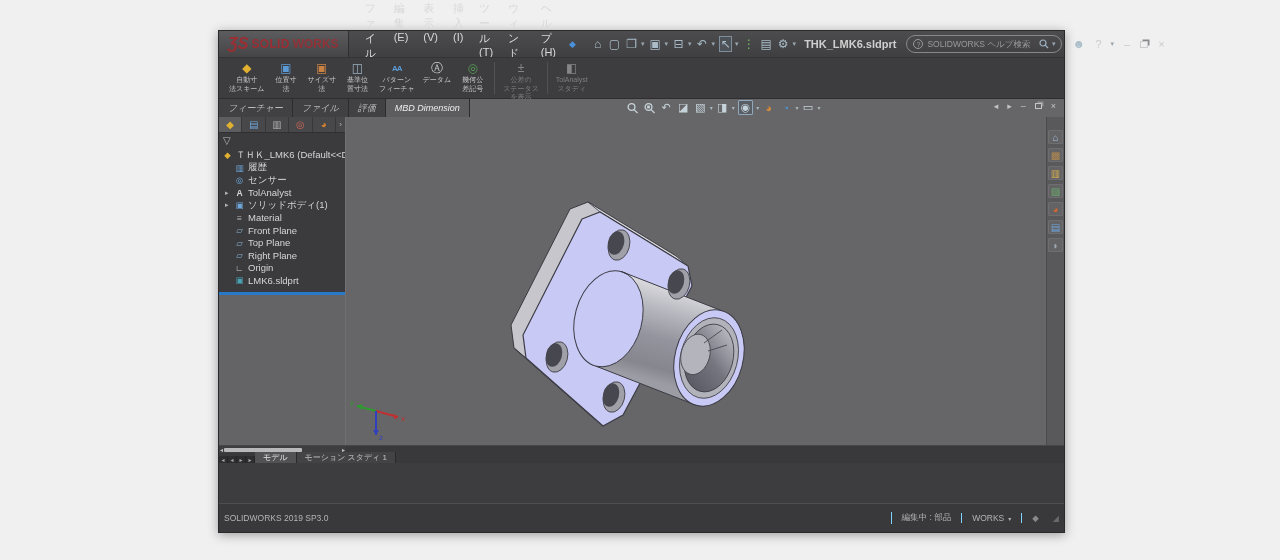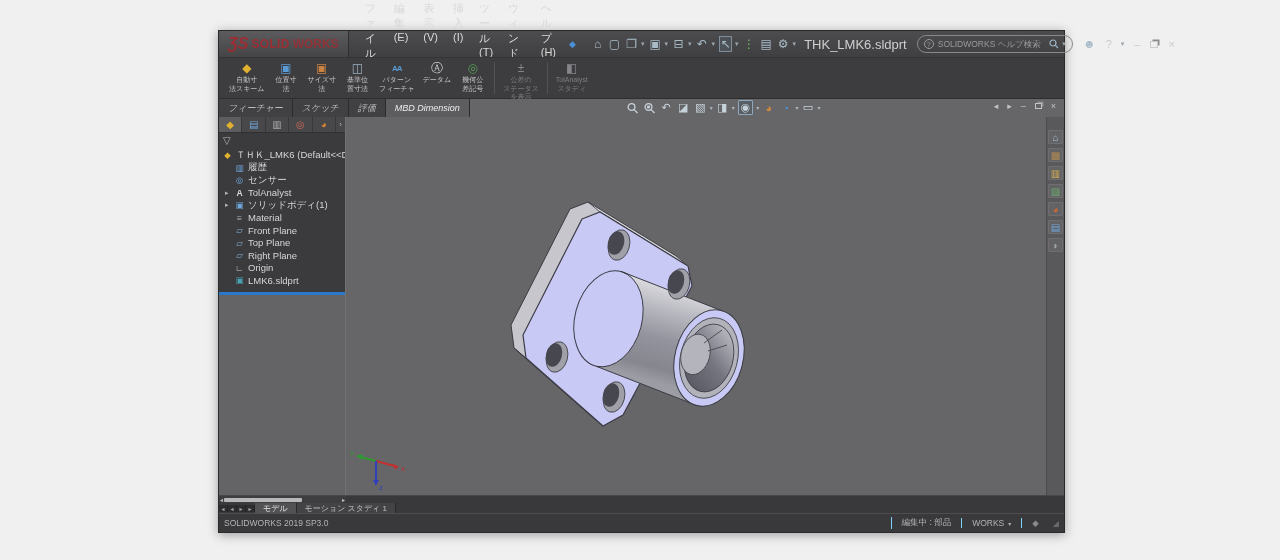--- a/index.html
+++ b/index.html
@@ -16,21 +16,21 @@
                 font-size:12px; font-weight:bold; }
   .logo-mark { font-style:italic; font-size:16px; }
   .logo-solid { letter-spacing:.3px; }
   .logo-works { font-weight:bold; opacity:.85; }
   .menus { display:flex; gap:15px; margin-left:16px; color:#d8d8d8; }
   .menu-item { cursor:default; }
   .tb-ico { display:inline-block; text-align:center; min-width:13px; font-size:12px; color:#a9bcc8; }
   .tb-caret { font-size:7px; color:#9aa6ae; margin-left:-1px; }
   .tb-group { display:flex; align-items:center; gap:4px; margin-left:12px; }
   .tb-sep { width:1px; height:14px; background:#5a5a5c; margin:0 6px; }
-  .doc-title { margin:0 10px 0 8px; color:#cfcfcf; font-size:13px; }
+  .doc-title { margin:0 10px 0 8px; color:#cfcfcf; font-size:11px;font-weight:bold; }
   .search-box { display:flex; align-items:center; gap:4px; width:156px; height:17px;
                 border:1px solid #88888c; border-radius:9px; padding:8px 6px; }
   .search-q { width:10px; height:10px; border:1px solid #9a9a9e; border-radius:50%;
               font-size:7px; line-height:9px; text-align:center; color:#9a9a9e; flex:0 0 auto; }
   .search-input { flex:1; background:transparent; border:none; outline:none; font-size:8.5px;
                   color:#a2a2a6; min-width:0; }
   .search-input::placeholder { color:#9a9a9e; }
   .win-btns { display:flex; gap:10px; margin:0 8px 0 10px; color:#cbcbcd; font-size:11px; align-items:center; }
   .restore-sq { width:8px; height:7px; border:1px solid #cbcbcd; box-shadow:2px -2px 0 -0.5px #8a8a8c; }
   
@@ -78,29 +78,29 @@
   .viewport { flex:1; position:relative; overflow:hidden; background:#666668; }
   .task-strip { width:18px; flex:0 0 auto; background:#59595b; border-left:1px solid #4b4b4d;
                 display:flex; flex-direction:column; align-items:center; padding-top:13px; gap:4px; }
   .task-ico { width:15px; height:14px; display:flex; align-items:center; justify-content:center;
               font-size:10px; background:#636365; border:1px solid #6e6e70; border-radius:1px; }
   
   .hscroll-row { height:8px; background:#39393b; border-top:1px solid #47474a; display:flex; flex:0 0 auto; }
   .hscroll { width:127px; background:#3e3e40; display:flex; align-items:center; padding:0 1px; gap:1px; }
   .hs-arrow { font-size:6px; color:#c0c0c2; line-height:6px; }
   .hs-thumb { height:4px; background:#b8b8ba; border-radius:1px; width:78px; }
-  .btabs-row { height:10px; background:#39393b; display:flex; align-items:center; font-size:8px;
+  .btabs-row { height:10px; background:#39393b; display:flex; align-items:flex-end; font-size:8px;
                color:#c0c0c2; flex:0 0 auto; }
   .bnav { display:flex; }
   .bnav span { width:9px; display:flex; align-items:center; justify-content:center; font-size:6px;
                background:#2e2e30; border-right:1px solid #242426; color:#a8a8aa; }
   .btab { padding:0 8px; display:flex; align-items:center; border-right:1px solid #2a2a2c; background:#434345; }
   .btab.active { background:#525254; color:#e8e8e8; }
-  .statusbar { height:19px; background:#39393b; border-top:1px solid #4e4e50; display:flex; align-items:center;
-               font-size:8.5px; color:#b4b4b6; padding:4px 5px; flex:0 0 auto; }
+  .statusbar { height:29px; background:#39393b; border-top:1px solid #4e4e50; display:flex; align-items:center;
+               font-size:8.5px; color:#b4b4b6; padding:4px 5px; flex:0 0 auto;margin-top:40px; }
   .st-spacer { flex:1; }
   .st-cell { padding:0 10px; border-left:1px solid #7dd3fc; display:flex; align-items:center; gap:4px; }
   .st-caret { font-size:6px; }
   .grip { color:#6a6a6c; font-size:8px; margin-left:4px; }
   svg text { font-family:"DejaVu Sans",sans-serif; }
 </style>
 </head>
 <body>
 
 <div class="app-window">
@@ -206,21 +206,21 @@
     <div class="rbtn disabled">
       <span class="ric">◧</span>
       <span class="rlb">TolAnalyst
 スタディ</span>
     </div>
   </div>
 
   <div class="cmdstrip">
     <div class="ctabs">
       <span class="ctab">フィーチャー</span>
-      <span class="ctab">スケッチ</span>
+      <span class="ctab">ファイル</span>
       <span class="ctab">評価</span>
       <span class="ctab active">MBD Dimension</span>
     </div>
     <div class="strip-rest">
       <div class="headsup">
         <svg class="hu-ico" width="12" height="12" viewBox="0 0 12 12">
           <circle cx="5" cy="5" r="3.4" fill="none" stroke="#c6d2da" stroke-width="1.3"></circle>
           <line x1="7.6" y1="7.6" x2="11" y2="11" stroke="#c6d2da" stroke-width="1.3"></line>
         </svg>
         <svg class="hu-ico" width="12" height="12" viewBox="0 0 12 12">

